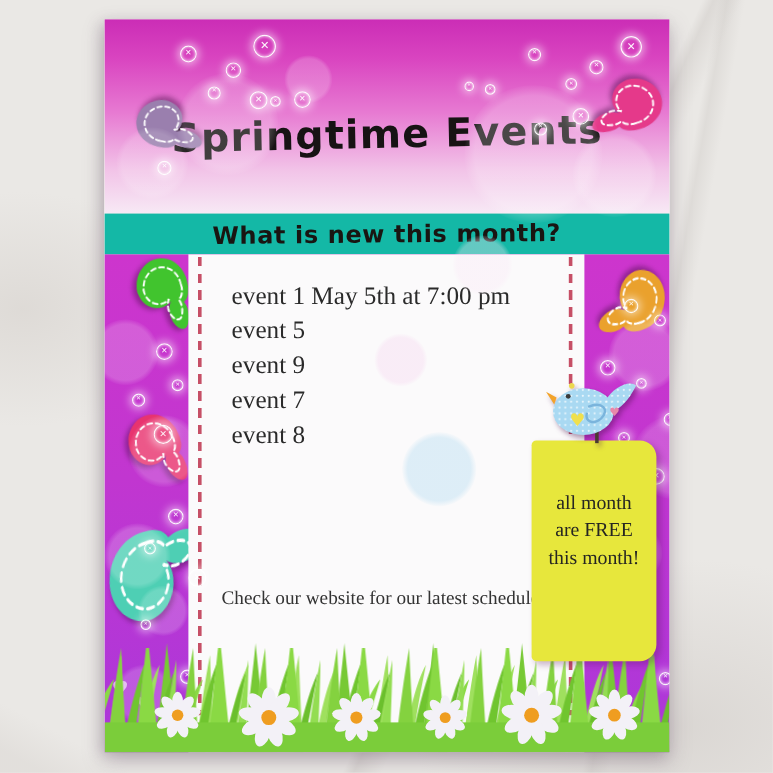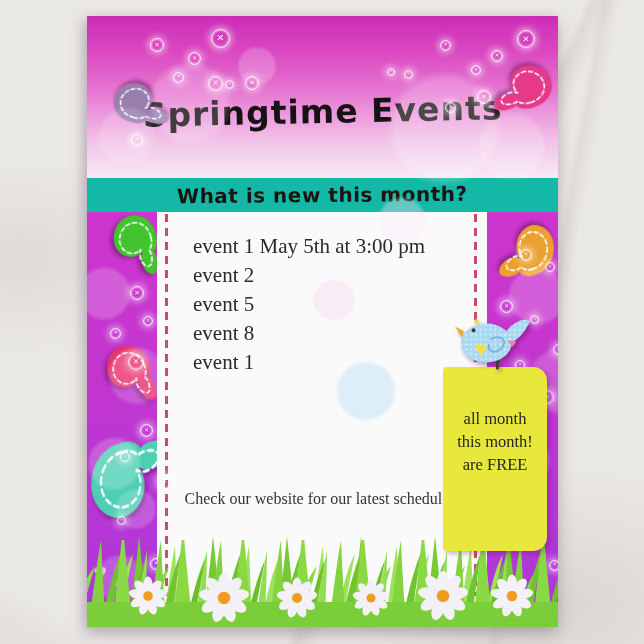--- a/index.html
+++ b/index.html
@@ -148,25 +148,25 @@
   <div class="banner">
     <span class="banner-text">What is new this month?</span>
   </div>
 
   <div class="main"></div>
   <div class="panel"></div>
   <div class="dash-line dash-left"></div>
   <div class="dash-line dash-right"></div>
 
   <div class="events">
-    <div>event 1 May 5th at 3:00 pm</div>
-    <div>event 2</div>
+    <div>event 1 May 5th at 7:00 pm</div>
     <div>event 5</div>
+    <div>event 9</div>
+    <div>event 7</div>
     <div>event 8</div>
-    <div>event 1</div>
   </div>
 
   <div class="footer-note">Check our website for our latest schedule.</div>
 
   <svg class="paisley" style="left:12px;top:204px;width:70px;height:52px;transform:rotate(96deg);" viewBox="0 0 100 76">
     <use href="#pz" fill="#41c42e"></use>
       <use href="#pz" class="stitch"></use>
   </svg>
   <svg class="paisley" style="left:5px;top:334px;width:74px;height:52px;transform:rotate(84deg);" viewBox="0 0 100 76">
     <use href="#pz" fill="#e8336f"></use>
@@ -176,22 +176,22 @@
     <use href="#pz" fill="#4ecfb4"></use>
       <use href="#pz" class="stitch"></use>
   </svg>
   <svg class="paisley" style="left:408px;top:202px;width:62px;height:62px;transform:rotate(188deg);" viewBox="0 0 100 76" preserveAspectRatio="none">
     <use href="#pz" fill="#eaa12d"></use>
       <use href="#pz" class="stitch"></use>
   </svg>
 
   <div class="note">
     <div>all month</div>
+    <div>are FREE</div>
     <div>this month!</div>
-    <div>are FREE</div>
   </div>
 
   <svg class="bird" viewBox="0 0 80 58">
     <rect x="42" y="46" width="3" height="11" fill="#4a3a30"></rect>
     <path d="M50 22 C58 8 72 3 77 8 C73 15 69 24 56 31 Z" fill="#a9d9f2"></path>
     <ellipse cx="32" cy="30" rx="26" ry="20" fill="#a9d9f2"></ellipse>
     <path d="M50 22 C58 8 72 3 77 8 C73 15 69 24 56 31 Z" fill="url(#bdots)"></path>
     <ellipse cx="32" cy="30" rx="26" ry="20" fill="url(#bdots)"></ellipse>
     <path d="M36 26 C48 21 55 28 47 36 C40 42 33 38 35 31" fill="none" stroke="#7ab4dc" stroke-width="2"></path>
     <polygon points="9,18 0,13 7,24" fill="#f2a32a"></polygon>

